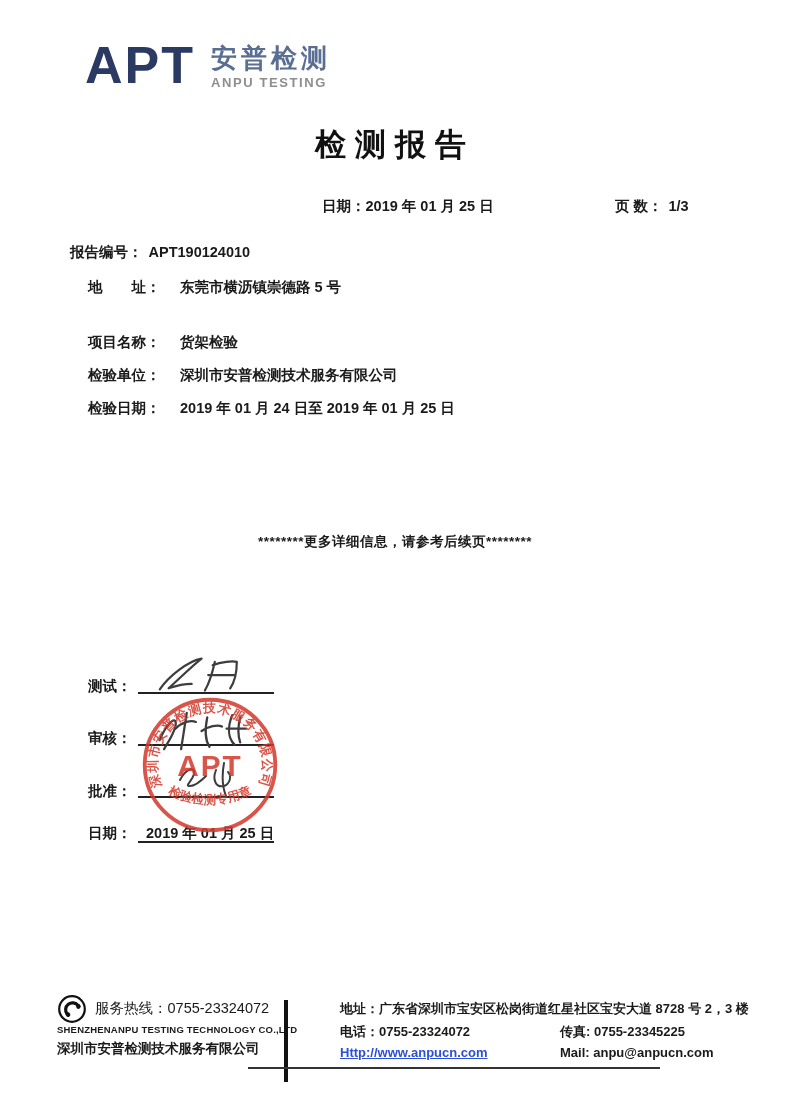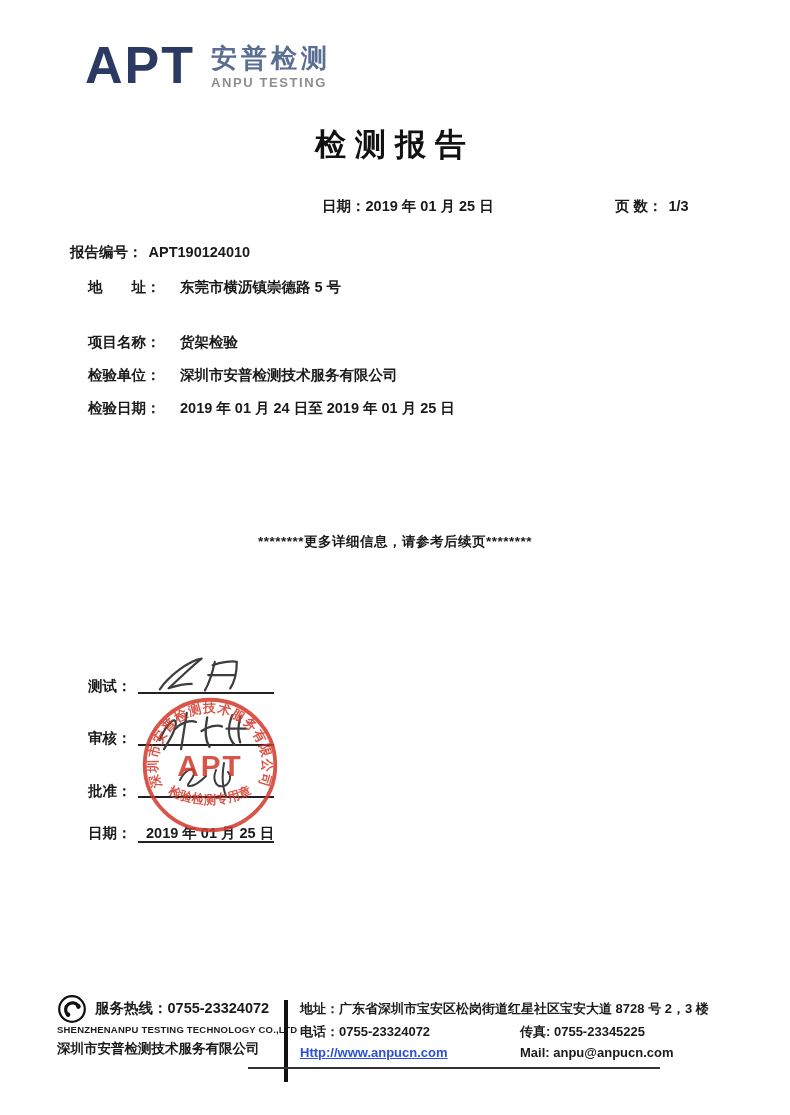--- a/index.html
+++ b/index.html
@@ -50,26 +50,26 @@
   .sig-svg path{fill:none;stroke:#3d3d3d;stroke-width:2;stroke-linecap:round;stroke-linejoin:round;}
 
   
   .stamp{position:absolute;left:138px;top:693px;width:144px;height:144px;opacity:.86;z-index:5;}
   .stamp circle{fill:none;stroke:var(--stamp-red);stroke-width:4;}
   .stamp .ring-text{fill:var(--stamp-red);font-size:13.5px;font-weight:700;letter-spacing:1px;}
   .stamp .apt-text{fill:var(--stamp-red);font-size:31px;font-weight:800;letter-spacing:2px;}
   .stamp .bottom-text{fill:var(--stamp-red);font-size:13px;font-weight:700;}
 
   
-  .footer-left-hotline{position:absolute;left:95px;top:999px;font-size:14.5px;font-weight:700;}
+  .footer-left-hotline{position:absolute;left:95px;top:999px;font-size:14.5px;font-weight:400;}
   .phone-icon{position:absolute;left:57px;top:994px;width:30px;height:30px;}
   .footer-company-en{position:absolute;left:57px;top:1024px;font-size:9.5px;font-weight:700;letter-spacing:.2px;}
   .footer-company-cn{position:absolute;left:57px;top:1040px;font-size:13.5px;font-weight:700;}
   .footer-vbar{position:absolute;left:284px;top:1000px;width:4px;height:82px;background:#111;}
-  .f-right{position:absolute;font-size:13px;font-weight:700;white-space:pre;}
+  .f-right{position:absolute;font-size:13px;font-weight:700;white-space:pre;margin-left:40px;}
   .f-addr{left:300px;top:1000px;}
   .f-tel{left:300px;top:1023px;}
   .f-fax{left:520px;top:1023px;}
   .f-web{left:300px;top:1045px;}
   .f-mail{left:520px;top:1045px;}
   .f-web a{color:var(--link-blue);text-decoration:underline;font-weight:700;cursor:pointer;}
   .footer-hline{position:absolute;left:248px;top:1067px;width:412px;border-top:2px solid #333;}
 </style>
 </head>
 <body>

